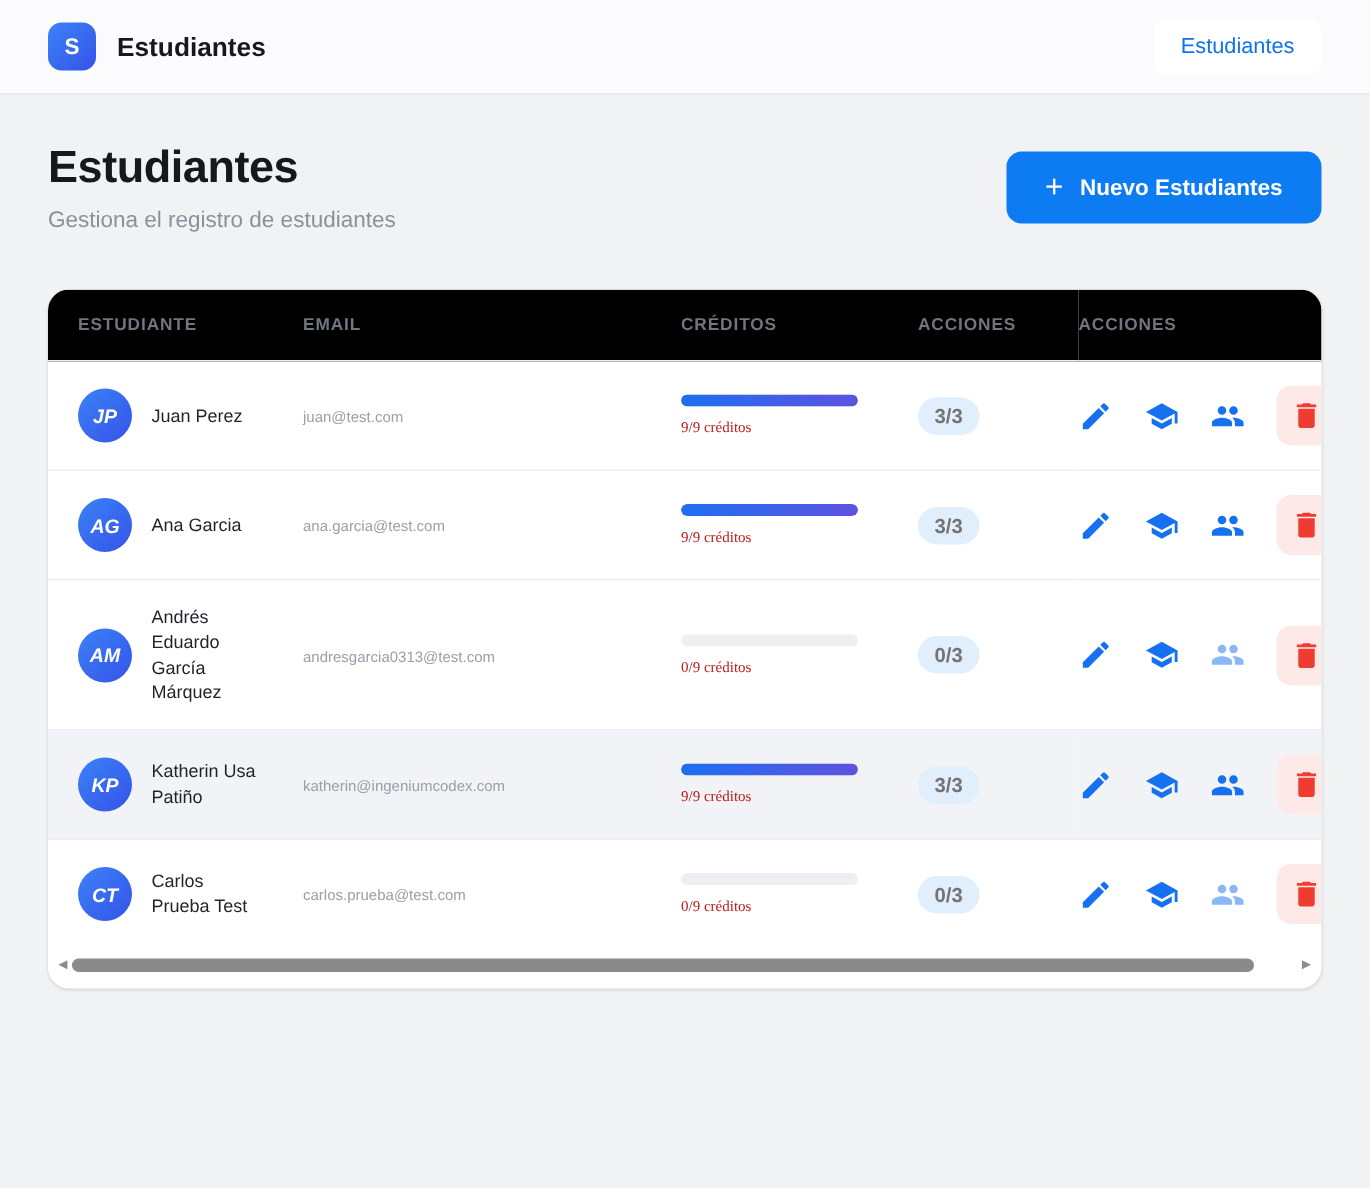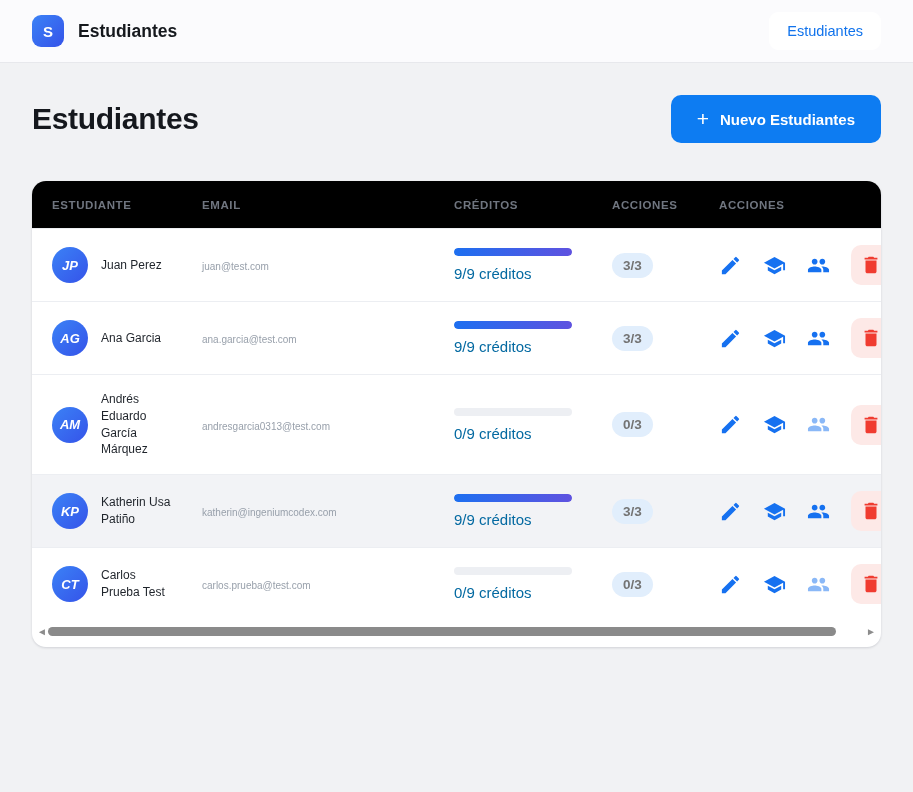--- a/index.html
+++ b/index.html
@@ -67,21 +67,21 @@
     flex:0 0 36px; width:36px; height:36px; border-radius:50%;
     background:linear-gradient(135deg,#3b82f6,#3553e9);
     color:#fff; font-size:13px; font-weight:700;
     display:flex; align-items:center; justify-content:center;font-style:italic;
   }
   .name { font-size:12px; color:#1f242b; line-height:1.4; max-width:72px; }
   .email { font-size:10px; color:#98a0ab; }
 
   .track { width:118px; height:8px; border-radius:4px; background:#edeff3; overflow:hidden; }
   .fill  { height:100%; border-radius:4px; background:linear-gradient(90deg,#1d6ff0,#5f52e0); }
-  .credits-label { margin-top:9px; font-size:15px; color:#0369a1; }
+  .credits-label { margin-top:9px; font-size:10px; color:#b91c1c;font-family:Liberation Serif, serif; }
 
   .badge {
     display:inline-block; background:#e1eefc; color:#737373;
     font-size:13.5px; font-weight:700; padding:5px 11px; border-radius:999px;
   }
 
   .actions { display:flex; align-items:center; gap:21px; }
   .icon-btn { background:none; border:none; padding:0; cursor:pointer; line-height:0; }
   .icon-btn svg { width:23px; height:23px; fill:#1671f0; }
   .icon-btn.disabled svg { fill:#8ab8f7; }
@@ -109,20 +109,21 @@
   <div class="logo">S</div>
   <div class="appbar-title">Estudiantes</div>
   <div class="appbar-spacer"></div>
   <button class="nav-btn">Estudiantes</button>
 </header>
 
 <main class="main">
   <div class="page-head">
     <div>
       <div class="page-title">Estudiantes</div>
+      <div class="page-subtitle">Gestiona el registro de estudiantes</div>
     </div>
     <button class="primary-btn">
       <span class="plus">+</span>
       <span>Nuevo Estudiantes</span>
     </button>
   </div>
 
   <div class="card">
     <div class="table-viewport">
       <table>

